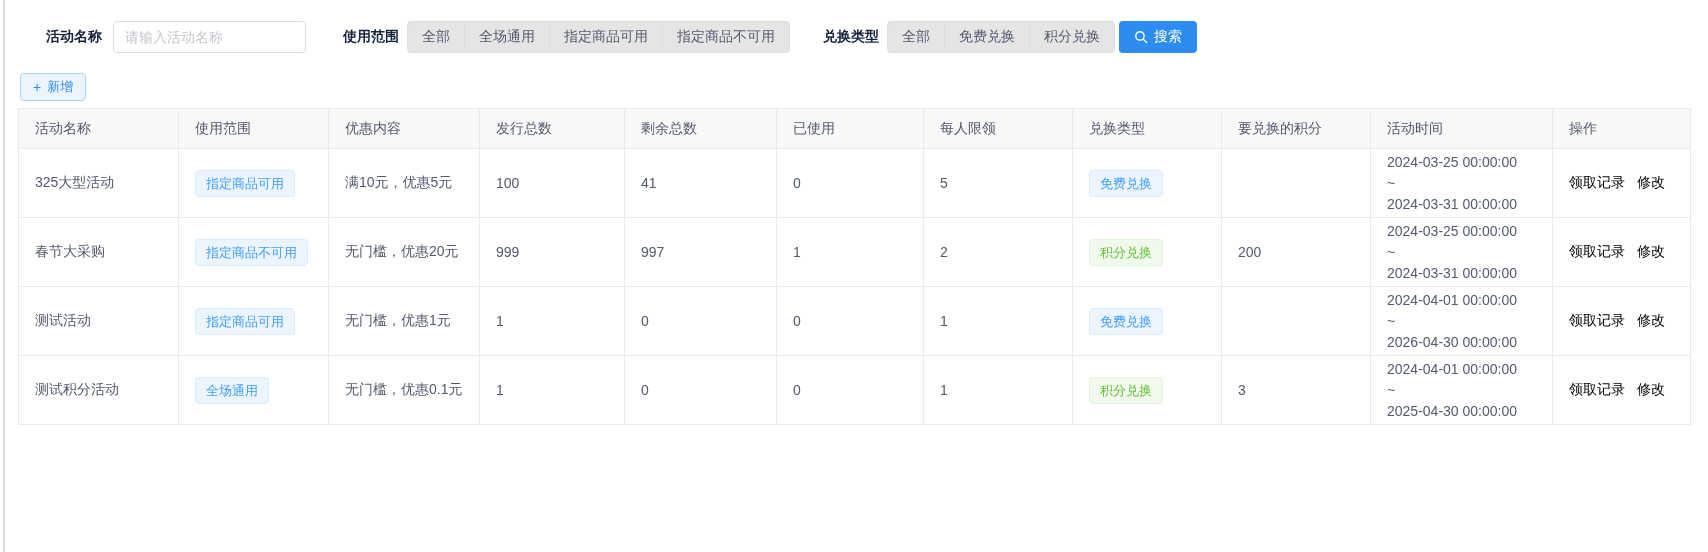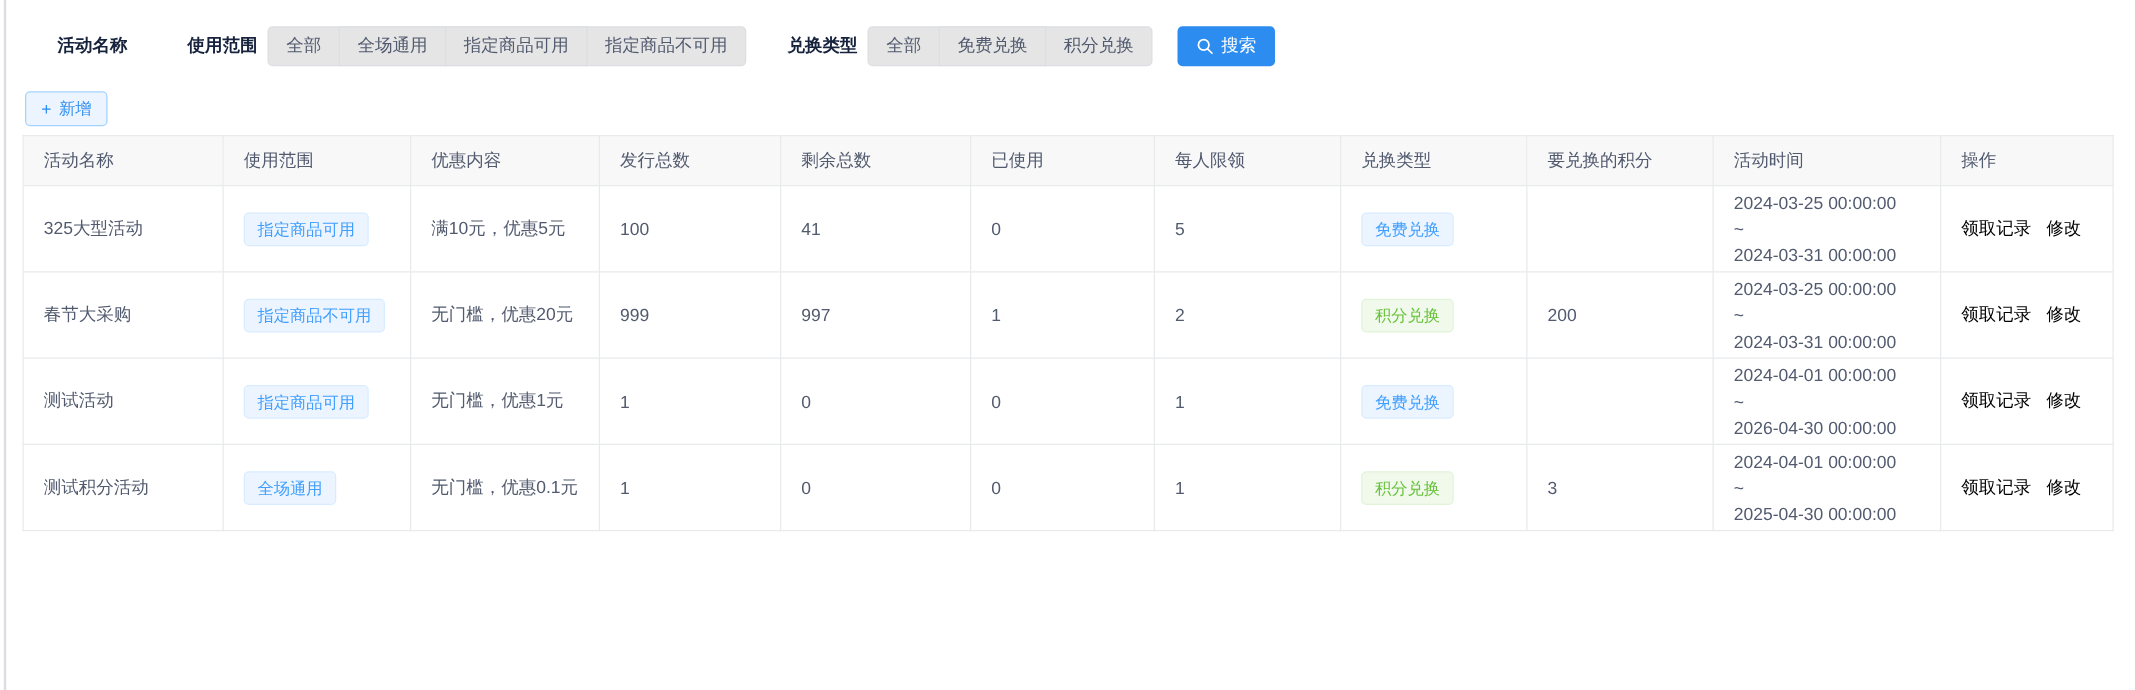--- a/index.html
+++ b/index.html
@@ -29,21 +29,21 @@
   .name-input::placeholder { color: #c5c8ce; }
   .btn-group { display: flex; }
   .btn-group button {
     height: 32px; padding: 0 14px; background: #e5e5e5; border: 1px solid #dcdee2;
     margin-left: -1px; font-size: 14px; color: #515a6e; cursor: pointer;
     font-family: inherit; white-space: nowrap;
   }
   .btn-group button:first-child { border-radius: 4px 0 0 4px; margin-left: 0; }
   .btn-group button:last-child { border-radius: 0 4px 4px 0; }
   .search-btn {
-    margin-left: 20px; height: 32px; padding: 0 15px; border: none; border-radius: 4px;
+    margin-left: 4px; height: 32px; padding: 0 15px; border: none; border-radius: 4px;
     background: #2d8cf0; color: #fff; font-size: 14px; cursor: pointer;
     display: inline-flex; align-items: center; gap: 6px; font-family: inherit;
   }
   
   .toolbar { margin: 20px 0 0 20px; }
   .add-btn {
     height: 28px; padding: 0 12px; border: 1px solid #a3d3ff; border-radius: 4px;
     background: #ecf5ff; color: #2d8cf0; font-size: 13px; cursor: pointer;
     display: inline-flex; align-items: center; gap: 6px; font-family: inherit;
   }
@@ -69,20 +69,21 @@
   .link { color: #000000; text-decoration: none; cursor: pointer; }
   .action-cell .link + .link { margin-left: 12px; margin-top: 34px; }
 </style>
 </head>
 <body>
 
 <div class="left-strip"></div>
 
 <div class="filter-bar">
   <span class="filter-label">活动名称</span>
+  <input class="name-input" type="text" placeholder="请输入活动名称" style="">
   <span class="filter-label gap-scope">使用范围</span>
   <div class="btn-group">
       <button>全部</button>
       <button>全场通用</button>
       <button>指定商品可用</button>
       <button>指定商品不可用</button>
     </div>
   <span class="filter-label gap-type">兑换类型</span>
   <div class="btn-group">
       <button>全部</button>

